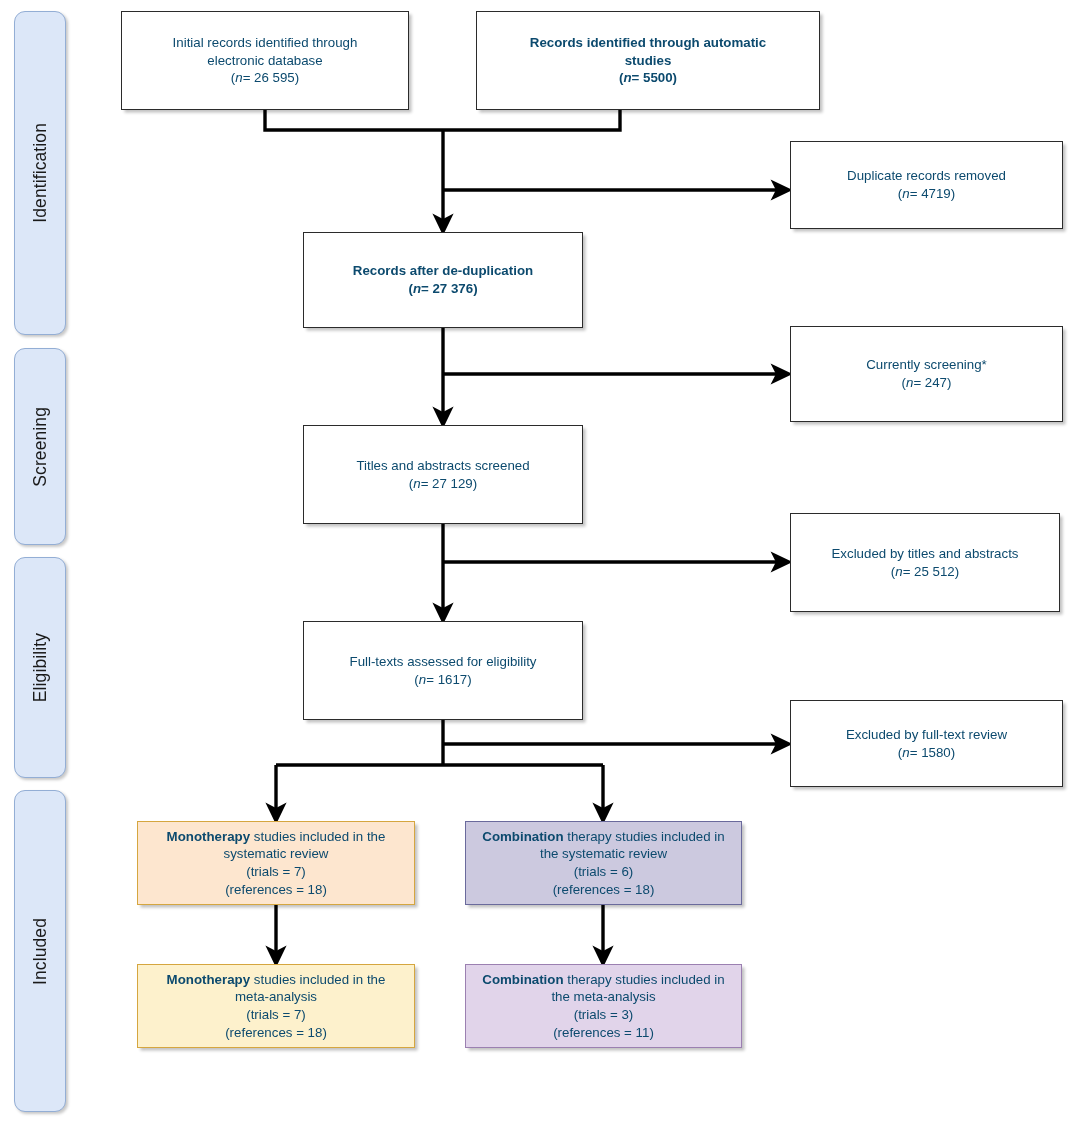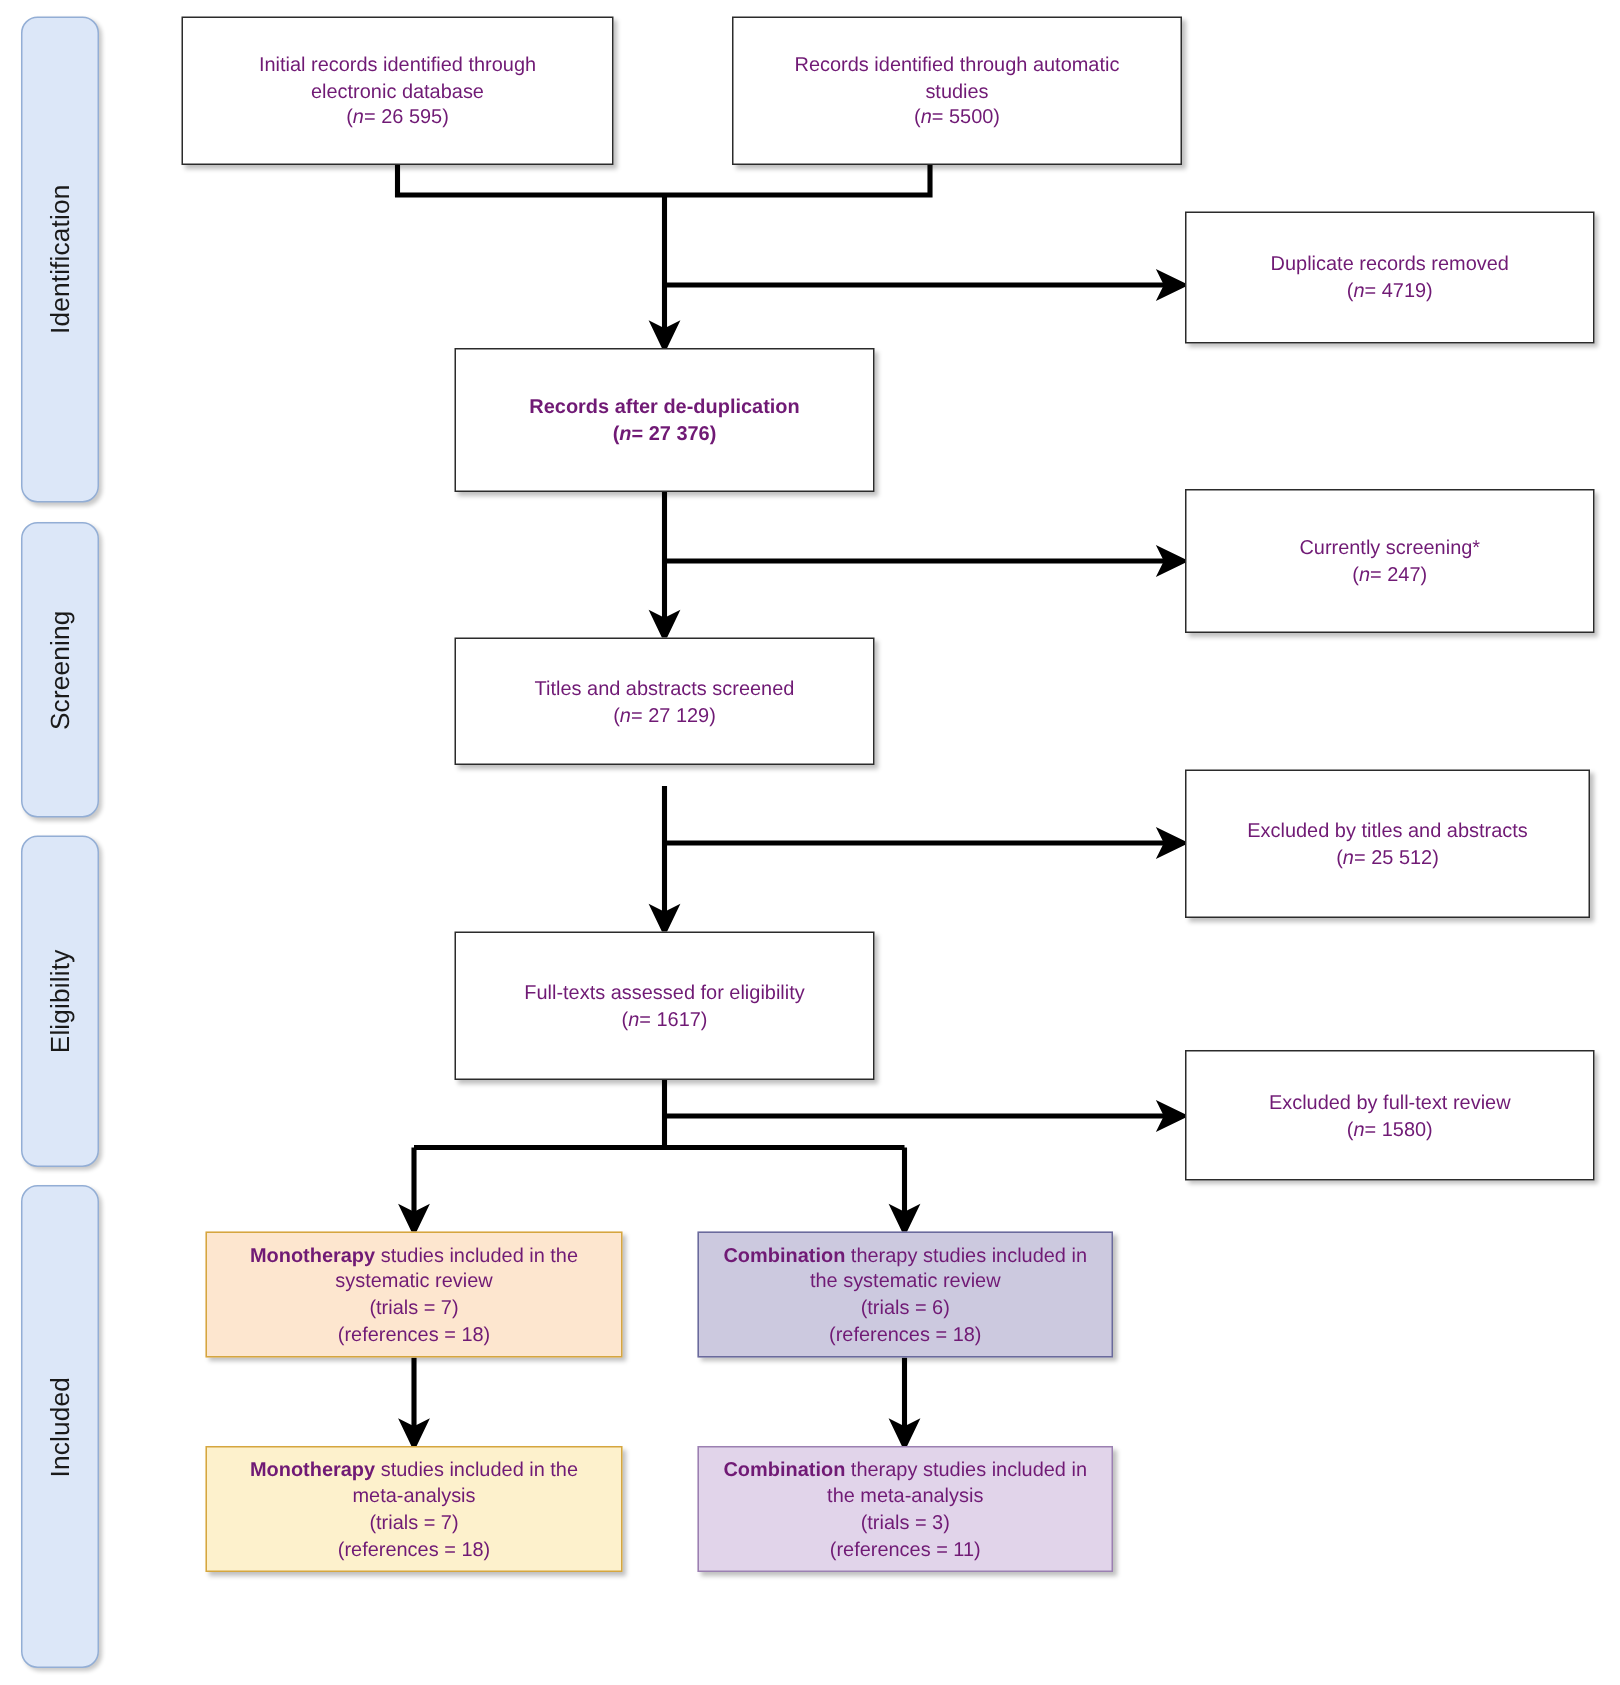--- a/index.html
+++ b/index.html
@@ -50,21 +50,21 @@
   .node {
     position: absolute;
     box-sizing: border-box;
     display: flex;
     align-items: center;
     justify-content: center;
     text-align: center;
     padding: 8px 8px;
     font-size: 13.3px;
     line-height: 1.33;
-    color: #701a75;
+    color: #0c4a6e;
   }
   .node .txt { width: 100%; }
   .node.plain {
     background: #ffffff;
     border: 1.5px solid #2b2b2b;
     box-shadow: 2.5px 2.5px 3px rgba(0,0,0,0.25);
   }
   .node.tinted {
     border-width: 1.6px;
     border-style: solid;
@@ -123,21 +123,21 @@
       </div>
     </div>
   <div id="node-layer">
       <div class="node plain" style="left: 121px; top: 11px; width: 288px; height: 99px;">
         <div class="txt">
           <div>Initial records identified through</div>
           <div>electronic database</div>
           <div>(<i>n</i>= 26 595)</div>
         </div>
       </div>
-      <div class="node plain" style="left: 488px; top: 11px; width: 300px; height: 99px;">
+      <div class="node plain" style="left: 476px; top: 11px; width: 344px; height: 99px; font-weight: bold;">
         <div class="txt">
           <div>Records identified through automatic</div>
           <div>studies</div>
           <div>(<i>n</i>= 5500)</div>
         </div>
       </div>
       <div class="node plain" style="left: 790px; top: 141px; width: 273px; height: 88px;">
         <div class="txt">
           <div>Duplicate records removed</div>
           <div>(<i>n</i>= 4719)</div>
@@ -148,21 +148,21 @@
           <div>Records after de-duplication</div>
           <div>(<i>n</i>= 27 376)</div>
         </div>
       </div>
       <div class="node plain" style="left: 790px; top: 326px; width: 273px; height: 96px;">
         <div class="txt">
           <div>Currently screening*</div>
           <div>(<i>n</i>= 247)</div>
         </div>
       </div>
-      <div class="node plain" style="left: 303px; top: 425px; width: 280px; height: 85px;">
+      <div class="node plain" style="left: 303px; top: 425px; width: 280px; height: 99px;">
         <div class="txt">
           <div>Titles and abstracts screened</div>
           <div>(<i>n</i>= 27 129)</div>
         </div>
       </div>
       <div class="node plain" style="left: 790px; top: 513px; width: 270px; height: 99px;">
         <div class="txt">
           <div>Excluded by titles and abstracts</div>
           <div>(<i>n</i>= 25 512)</div>
         </div>

